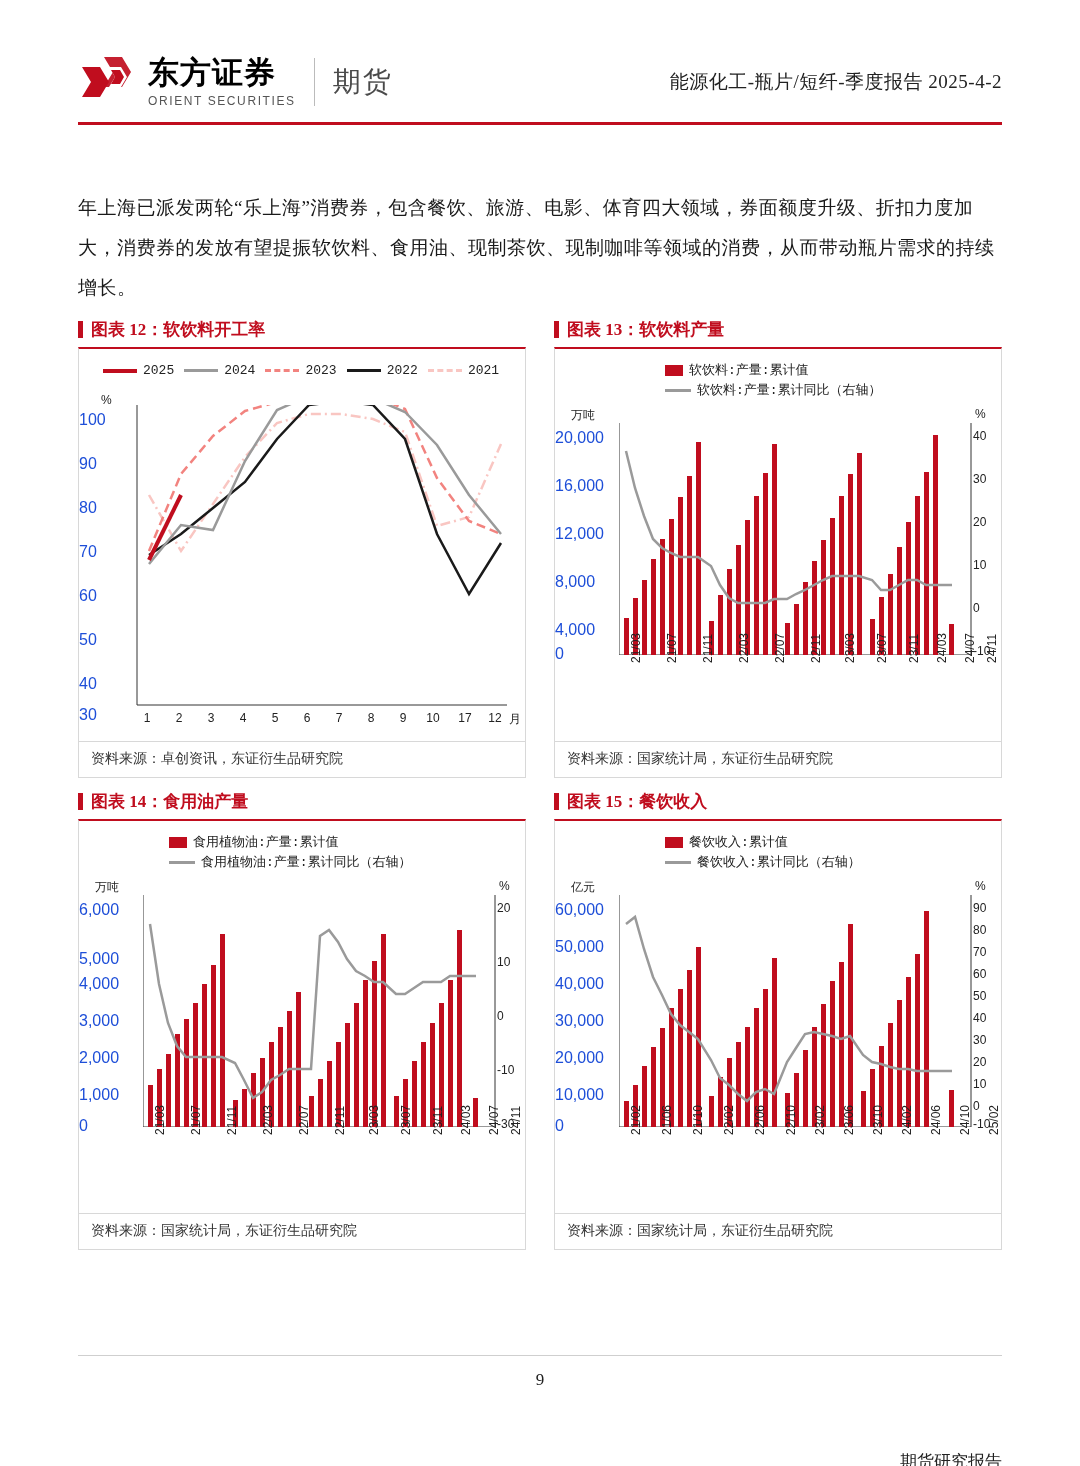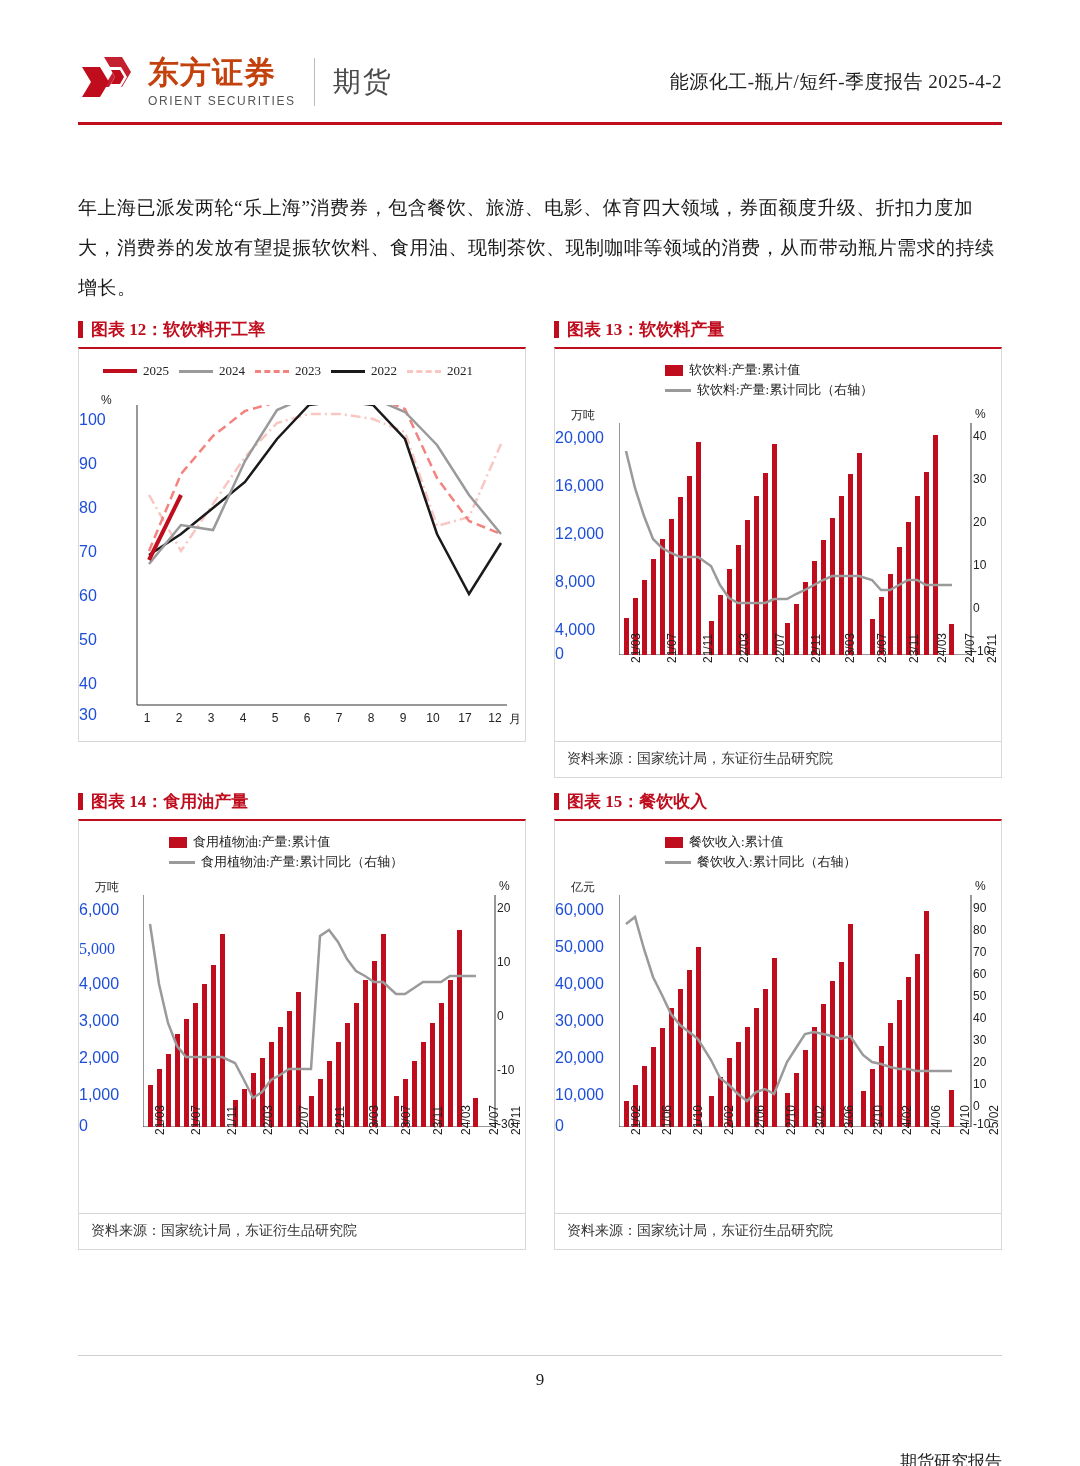--- a/index.html
+++ b/index.html
@@ -19,21 +19,21 @@
     position: absolute;
     left: 78px; top: 42px; width: 924px; height: 80px;
     display: flex; align-items: center; justify-content: space-between;
   }
   .logo-wrap { display: flex; align-items: center; }
   .logo-mark { width: 58px; height: 58px; position: relative; margin-right: 12px; }
   .logo-mark svg { display:block; }
   .logo-text { display: flex; flex-direction: column; justify-content: center; }
   .logo-cn {
     font-family: "Liberation Serif", serif;
-    font-size: 31px; font-weight: bold; color: #c2410c; letter-spacing: 1px;
+    font-size: 31px; font-weight: bold; color: #000000; letter-spacing: 1px;
     line-height: 1.1;
   }
   .logo-en {
     font-family: "Liberation Sans", sans-serif;
     font-size: 12px; color: #555; letter-spacing: 1.6px; margin-top: 3px;
   }
   .logo-div {
     width: 1px; height: 48px; background: #bbb; margin: 0 18px;
   }
   .logo-sub {
@@ -83,21 +83,21 @@
   }
 
   #fig12 { left: 78px; top: 318px; }
   #fig13 { left: 554px; top: 318px; }
   #fig14 { left: 78px; top: 790px; }
   #fig15 { left: 554px; top: 790px; }
 
   
   .legend {
     position: absolute; display: flex; flex-wrap: wrap;
-    font-size: 13px; color: #222; font-family: Liberation Serif, serif;
+    font-size: 13px; color: #222; font-family: Liberation Mono, monospace;
   }
   .legend-item { display: flex; align-items: center; margin: 0 10px 2px 0; }
   .legend-swatch { width: 34px; height: 0; border-top-width: 3px; border-top-style: solid; margin-right: 6px; }
   .legend-box { width: 18px; height: 11px; margin-right: 6px; }
   .legend-line { width: 26px; height: 0; border-top: 3px solid #9a9a9a; margin-right: 6px; }
 
   .axis-label {
     position: absolute; font-size: 12px; color: #222;
     font-family: "Liberation Sans", sans-serif;
   }
@@ -223,20 +223,21 @@
         <div class="xtick" style="left:184px; top:362px; width:24px;">5</div>
         <div class="xtick" style="left:216px; top:362px; width:24px;">6</div>
         <div class="xtick" style="left:248px; top:362px; width:24px;">7</div>
         <div class="xtick" style="left:280px; top:362px; width:24px;">8</div>
         <div class="xtick" style="left:312px; top:362px; width:24px;">9</div>
         <div class="xtick" style="left:340px; top:362px; width:28px;">10</div>
         <div class="xtick" style="left:372px; top:362px; width:28px;">17</div>
         <div class="xtick" style="left:402px; top:362px; width:28px;">12</div>
         <div class="tick-l" style="left:430px; top:362px;">月</div>
       </div>
+      <div class="fig-source">资料来源：卓创资讯，东证衍生品研究院</div>
     </div>
   </div>
 
   <div class="fig" id="fig13">
     <div class="fig-title">
       <span class="bar"></span>
       <span>图表 13：软饮料产量</span>
     </div>
     <div class="fig-box">
       <div class="fig-canvas">
@@ -346,21 +347,21 @@
           <div class="legend-item">
             <span class="legend-line"></span>
             <span>食用植物油:产量:累计同比（右轴）</span>
           </div>
         </div>
 
         <div class="axis-label" style="left:16px; top:58px;">万吨</div>
         <div class="axis-label" style="left:420px; top:58px;">%</div>
 
         <div class="tick" style="left:0px; top:80px; width:64px;">6,000</div>
-        <div class="tick" style="left:0px; top:119px; width:64px;font-family:Liberation Serif, serif;">5,000</div>
+        <div class="tick" style="left:0px; top:129px; width:64px;">5,000</div>
         <div class="tick" style="left:0px; top:154px; width:64px;">4,000</div>
         <div class="tick" style="left:0px; top:191px; width:64px;">3,000</div>
         <div class="tick" style="left:0px; top:228px; width:64px;">2,000</div>
         <div class="tick" style="left:0px; top:265px; width:64px;">1,000</div>
         <div class="tick" style="left:0px; top:296px; width:64px;">0</div>
 
         <div class="tick-l" style="left:418px; top:80px;">20</div>
         <div class="tick-l" style="left:418px; top:134px;">10</div>
         <div class="tick-l" style="left:418px; top:188px;">0</div>
         <div class="tick-l" style="left:418px; top:242px;">-10</div>

